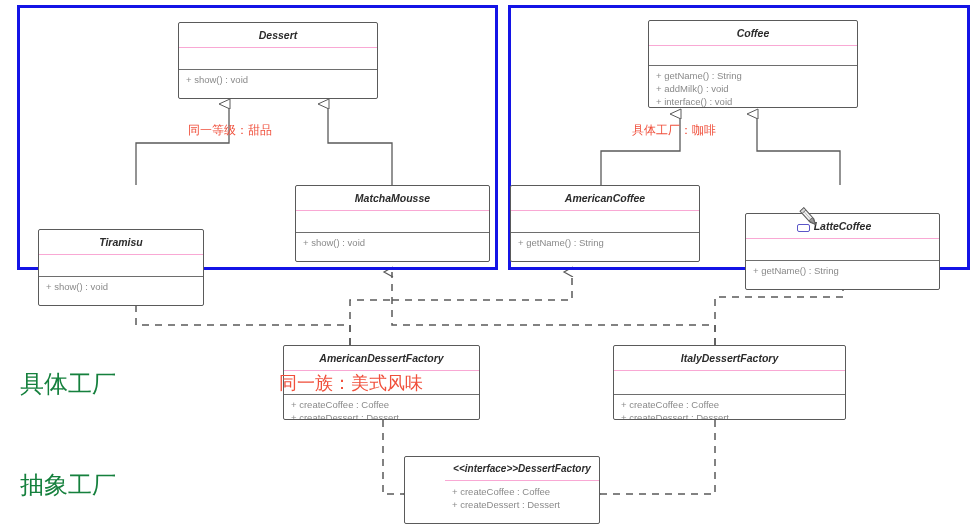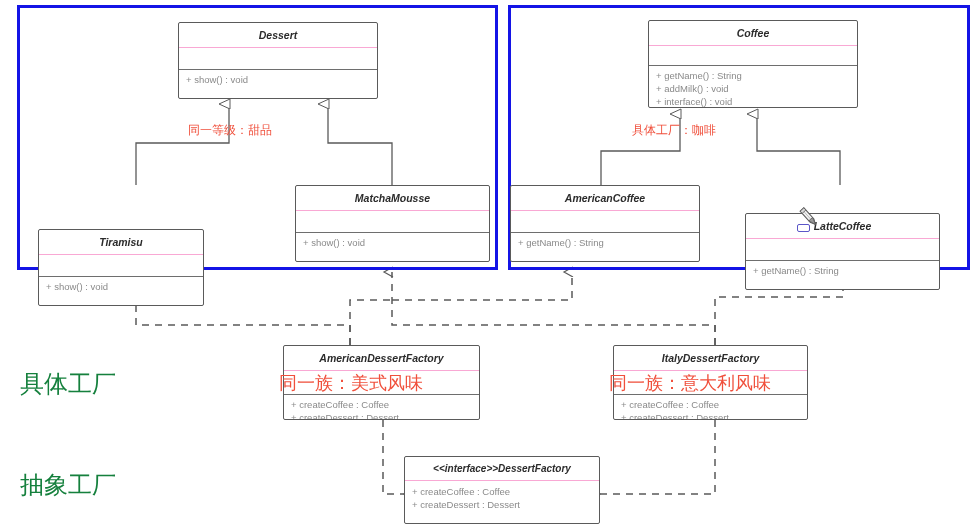--- a/index.html
+++ b/index.html
@@ -197,44 +197,43 @@
 
   <div class="uml" style="left:283px; top:345px; width:197px; height:75px;">
     <div class="title">AmericanDessertFactory</div>
     <div class="attrs" style="min-height:23px;"></div>
     <div class="ops">
       <div class="op">+ createCoffee : Coffee</div>
       <div class="op">+ createDessert : Dessert</div>
     </div>
   </div>
 
-  <div class="uml" style="left:613px; top:345px; width:195px; height:75px;">
+  <div class="uml" style="left:613px; top:345px; width:233px; height:75px;">
     <div class="title">ItalyDessertFactory</div>
     <div class="attrs" style="min-height:23px;"></div>
     <div class="ops">
       <div class="op">+ createCoffee : Coffee</div>
       <div class="op">+ createDessert : Dessert</div>
     </div>
   </div>
 
-  <div class="uml iface" style="left:404px; top:456px; width:196px; height:68px;">
+  <div class="uml iface" style="left:404px; top:456px; width:196px; height:68px;padding-left:40px;">
     <div class="title">&lt;&lt;interface&gt;&gt;DessertFactory</div>
     <div class="ops" style="padding-top:4px;">
       <div class="op">+ createCoffee : Coffee</div>
       <div class="op">+ createDessert : Dessert</div>
     </div>
   </div>
 
   <div class="note" style="left:188px; top:124px;">同一等级：甜品</div>
 
   <div class="note" style="left:632px; top:124px;">具体工厂：咖啡</div>
 
   <div class="note small" style="left:279px; top:374px;">同一族：美式风味</div>
 
-  <div class="note small" style="left:609px; top:374px;">同一族：意大利风味</div>
 
   <div class="side-label" style="left:20px; top:372px;">具体工厂</div>
 
   <div class="side-label" style="left:20px; top:473px;">抽象工厂</div>
 
   <div class="mini-rect" style="left:797px; top:224px;"></div>
 
   <svg class="cursor-pencil" style="left:796px; top:205px;" width="26" height="26" viewBox="0 0 26 26" xmlns="http://www.w3.org/2000/svg">
     <g transform="rotate(-42 13 13)">
       <path d="M11,2 L16,2 L16,17 L13.5,22 L11,17 Z" fill="#f2f2f2" stroke="#5a5a5a" stroke-width="1"></path>

